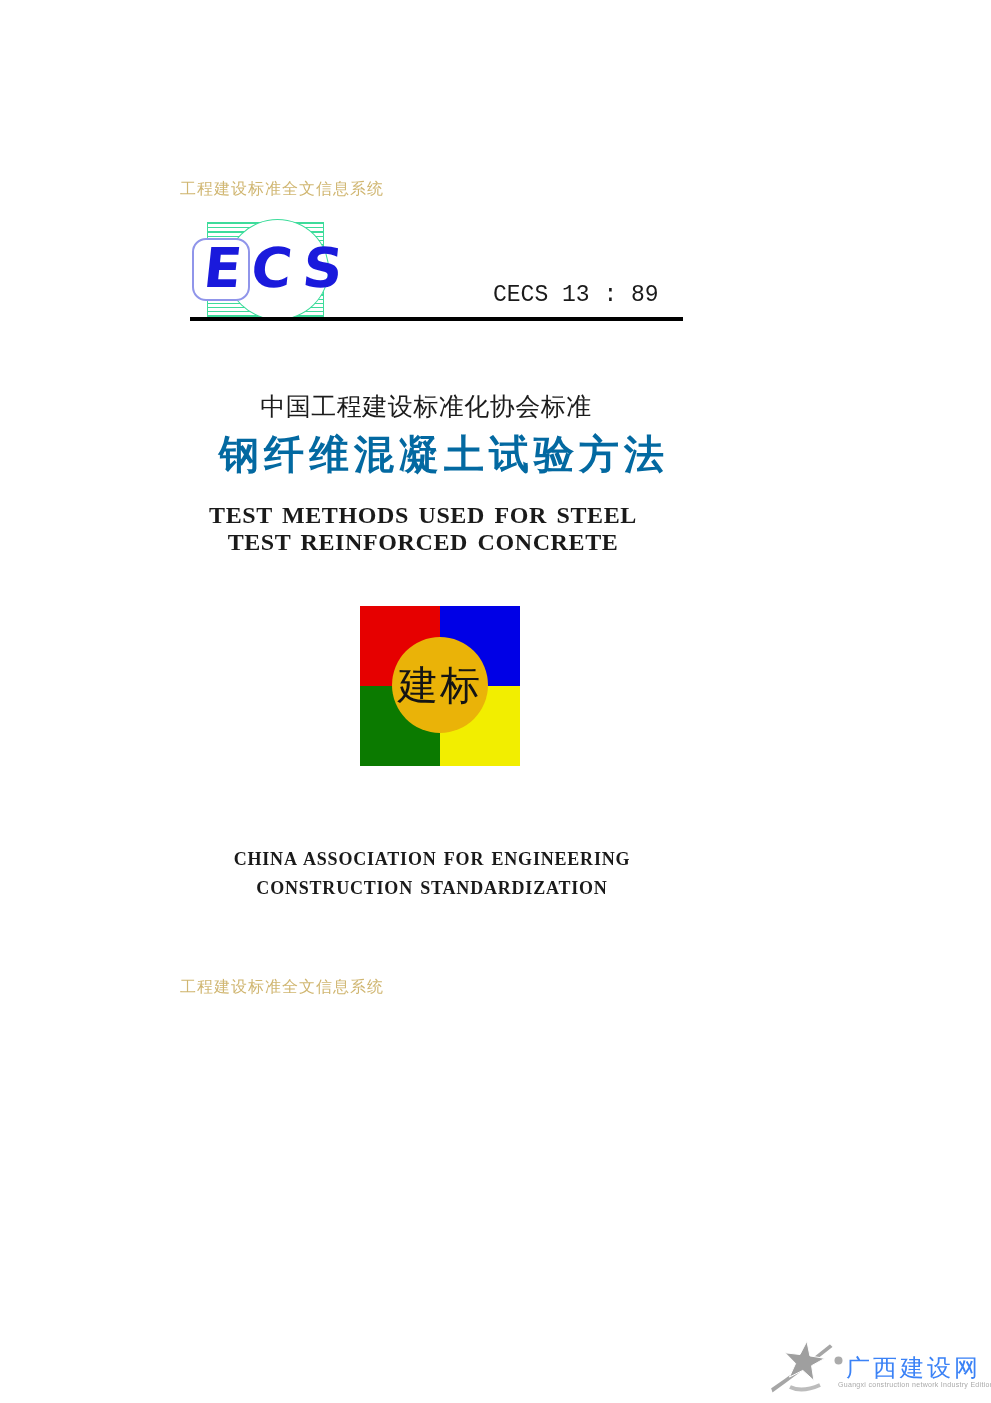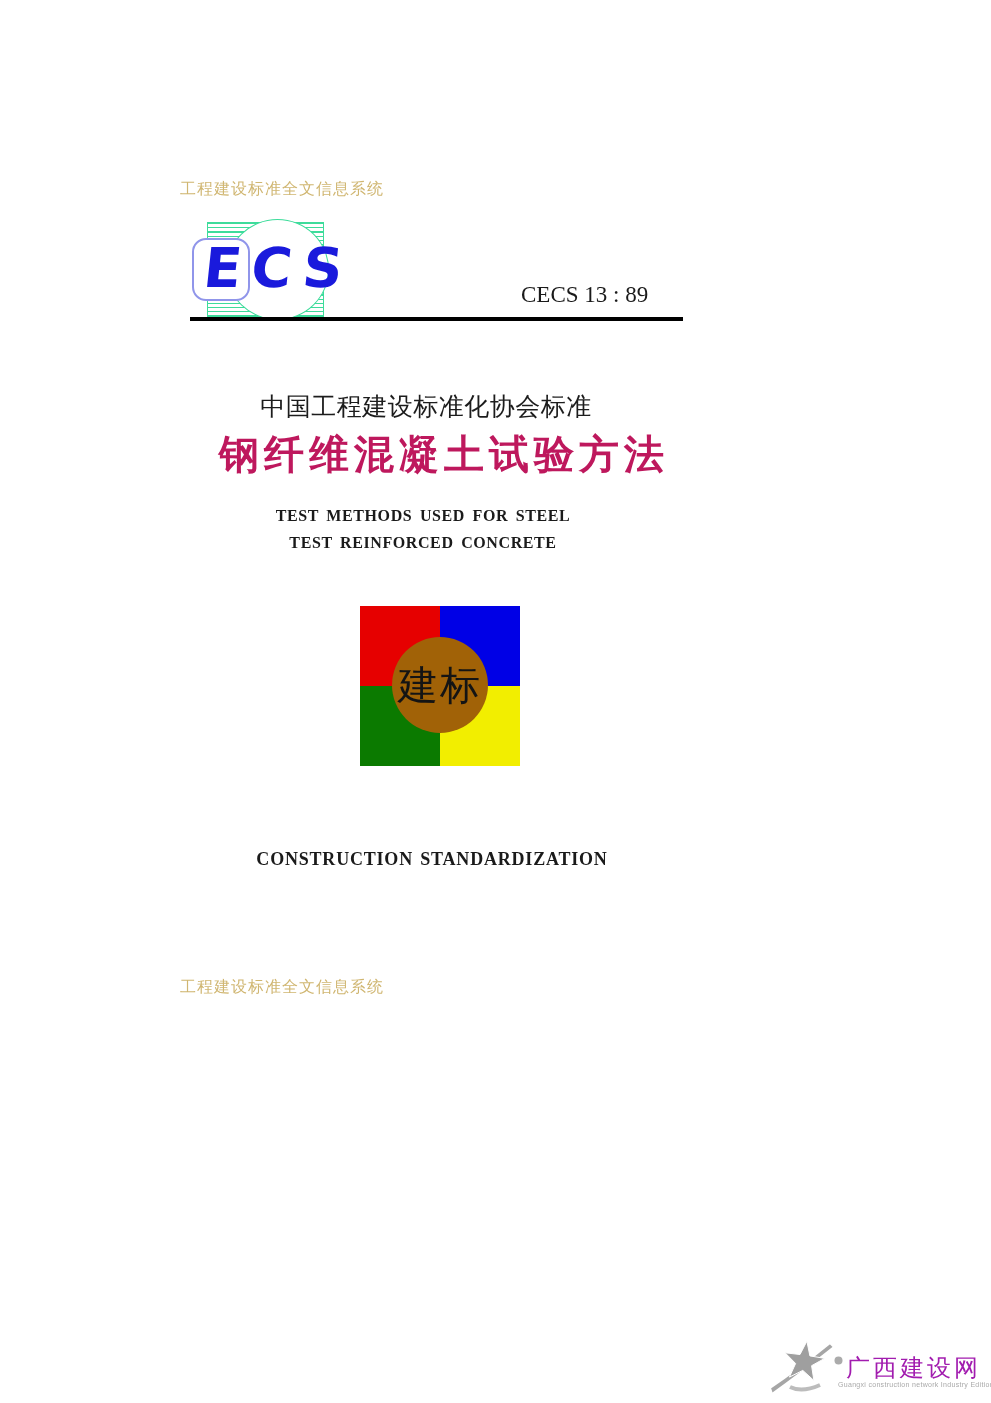--- a/index.html
+++ b/index.html
@@ -32,63 +32,63 @@
     background:#ffffff;border:2px solid #9095ea;
   }
   .ecs-letters{
     left:201px;top:241px;line-height:1;
     font-family:"DejaVu Sans","Liberation Sans",sans-serif;
     font-weight:bold;font-size:55px;letter-spacing:10px;color:#1a1adc;
     transform:skewX(-6deg);transform-origin:left bottom;
   }
 
   .std-code{
-    left:521px;top:282px;font-size:23px;color:#1a1a1a;white-space:nowrap;
-    font-family:Liberation Serif, serif;
+    left:493px;top:282px;font-size:23px;color:#1a1a1a;white-space:nowrap;
+    font-family:Liberation Mono, monospace;
   }
   .header-rule{left:190px;top:317px;width:493px;height:4px;background:#000000;}
 
   .org-title{
     left:146px;top:357px;width:560px;text-align:center;line-height:1.1;
     font-size:25px;color:#1c1c1c;letter-spacing:0.5px;white-space:nowrap;margin-top:36px;
   }
   .main-title{
     left:129px;top:432px;width:630px;text-align:center;line-height:1.1;
     font-family:"DejaVu Sans","Liberation Sans",sans-serif;
-    font-size:40px;font-weight:bold;color:#be185d;letter-spacing:5px;white-space:nowrap;
+    font-size:40px;font-weight:bold;color:#0369a1;letter-spacing:5px;white-space:nowrap;
   }
   .en-title{
     left:123px;top:502px;width:600px;text-align:center;line-height:27px;
-    font-size:16px;font-weight:bold;color:#1a1a1a;letter-spacing:0.6px;word-spacing:3px;
+    font-size:24px;font-weight:bold;color:#1a1a1a;letter-spacing:0.6px;word-spacing:3px;
   }
   .assoc{
     left:132px;top:845px;width:600px;text-align:center;line-height:29px;
     font-size:18px;font-weight:bold;color:#1a1a1a;letter-spacing:0.8px;word-spacing:2px;
   }
 
   
   .emblem{left:360px;top:606px;width:160px;height:160px;}
   .quad{position:absolute;width:80px;height:80px;}
   .q-tl{left:0;top:0;}
   .q-tr{left:80px;top:0;}
   .q-bl{left:0;top:80px;}
   .q-br{left:80px;top:80px;}
   .emblem-circle{
     position:absolute;left:32px;top:31px;width:96px;height:96px;border-radius:50%;
-    background:#a16207;display:flex;align-items:center;justify-content:center;
+    background:#eab308;display:flex;align-items:center;justify-content:center;
   }
   .emblem-label{
     font-family:"DejaVu Sans","Liberation Sans",sans-serif;
     font-size:40px;color:#141414;letter-spacing:2px;line-height:1;
   }
 
   
   .site-star{left:770px;top:1336px;width:78px;height:66px;}
   .site-name{
-    left:846px;top:1352px;font-size:24px;letter-spacing:3px;color:#a21caf;
+    left:846px;top:1352px;font-size:24px;letter-spacing:3px;color:#3b82f6;
     white-space:nowrap;font-family:"Liberation Serif","DejaVu Serif",serif;
   }
   .site-sub{
     left:838px;top:1381px;font-size:7px;letter-spacing:0.3px;color:#a9a9a9;
     white-space:nowrap;font-family:"Liberation Sans","DejaVu Sans",sans-serif;
   }
 </style>
 </head>
 <body>
 
@@ -120,20 +120,21 @@
     <div class="quad q-tl" style="background: rgb(230, 0, 0);"></div>
     <div class="quad q-tr" style="background: rgb(0, 0, 230);"></div>
     <div class="quad q-bl" style="background: rgb(11, 122, 0);"></div>
     <div class="quad q-br" style="background: rgb(242, 238, 0);"></div>
     <div class="emblem-circle">
       <span class="emblem-label">建标</span>
     </div>
   </div>
 
   <div class="abs assoc">
+    <div>CHINA ASSOCIATION FOR ENGINEERING</div>
     <div>CONSTRUCTION STANDARDIZATION</div>
   </div>
 
   <div class="abs gold-wm wm-bottom">工程建设标准全文信息系统</div>
 
   <div>
     <svg class="abs site-star" viewBox="0 0 78 66">
 
       <path d="M2,58 Q30,38 64,11 L60,7 Q28,33 0,52 Z" fill="#a6a6a6" stroke="#ffffff" stroke-width="2"></path>
 

